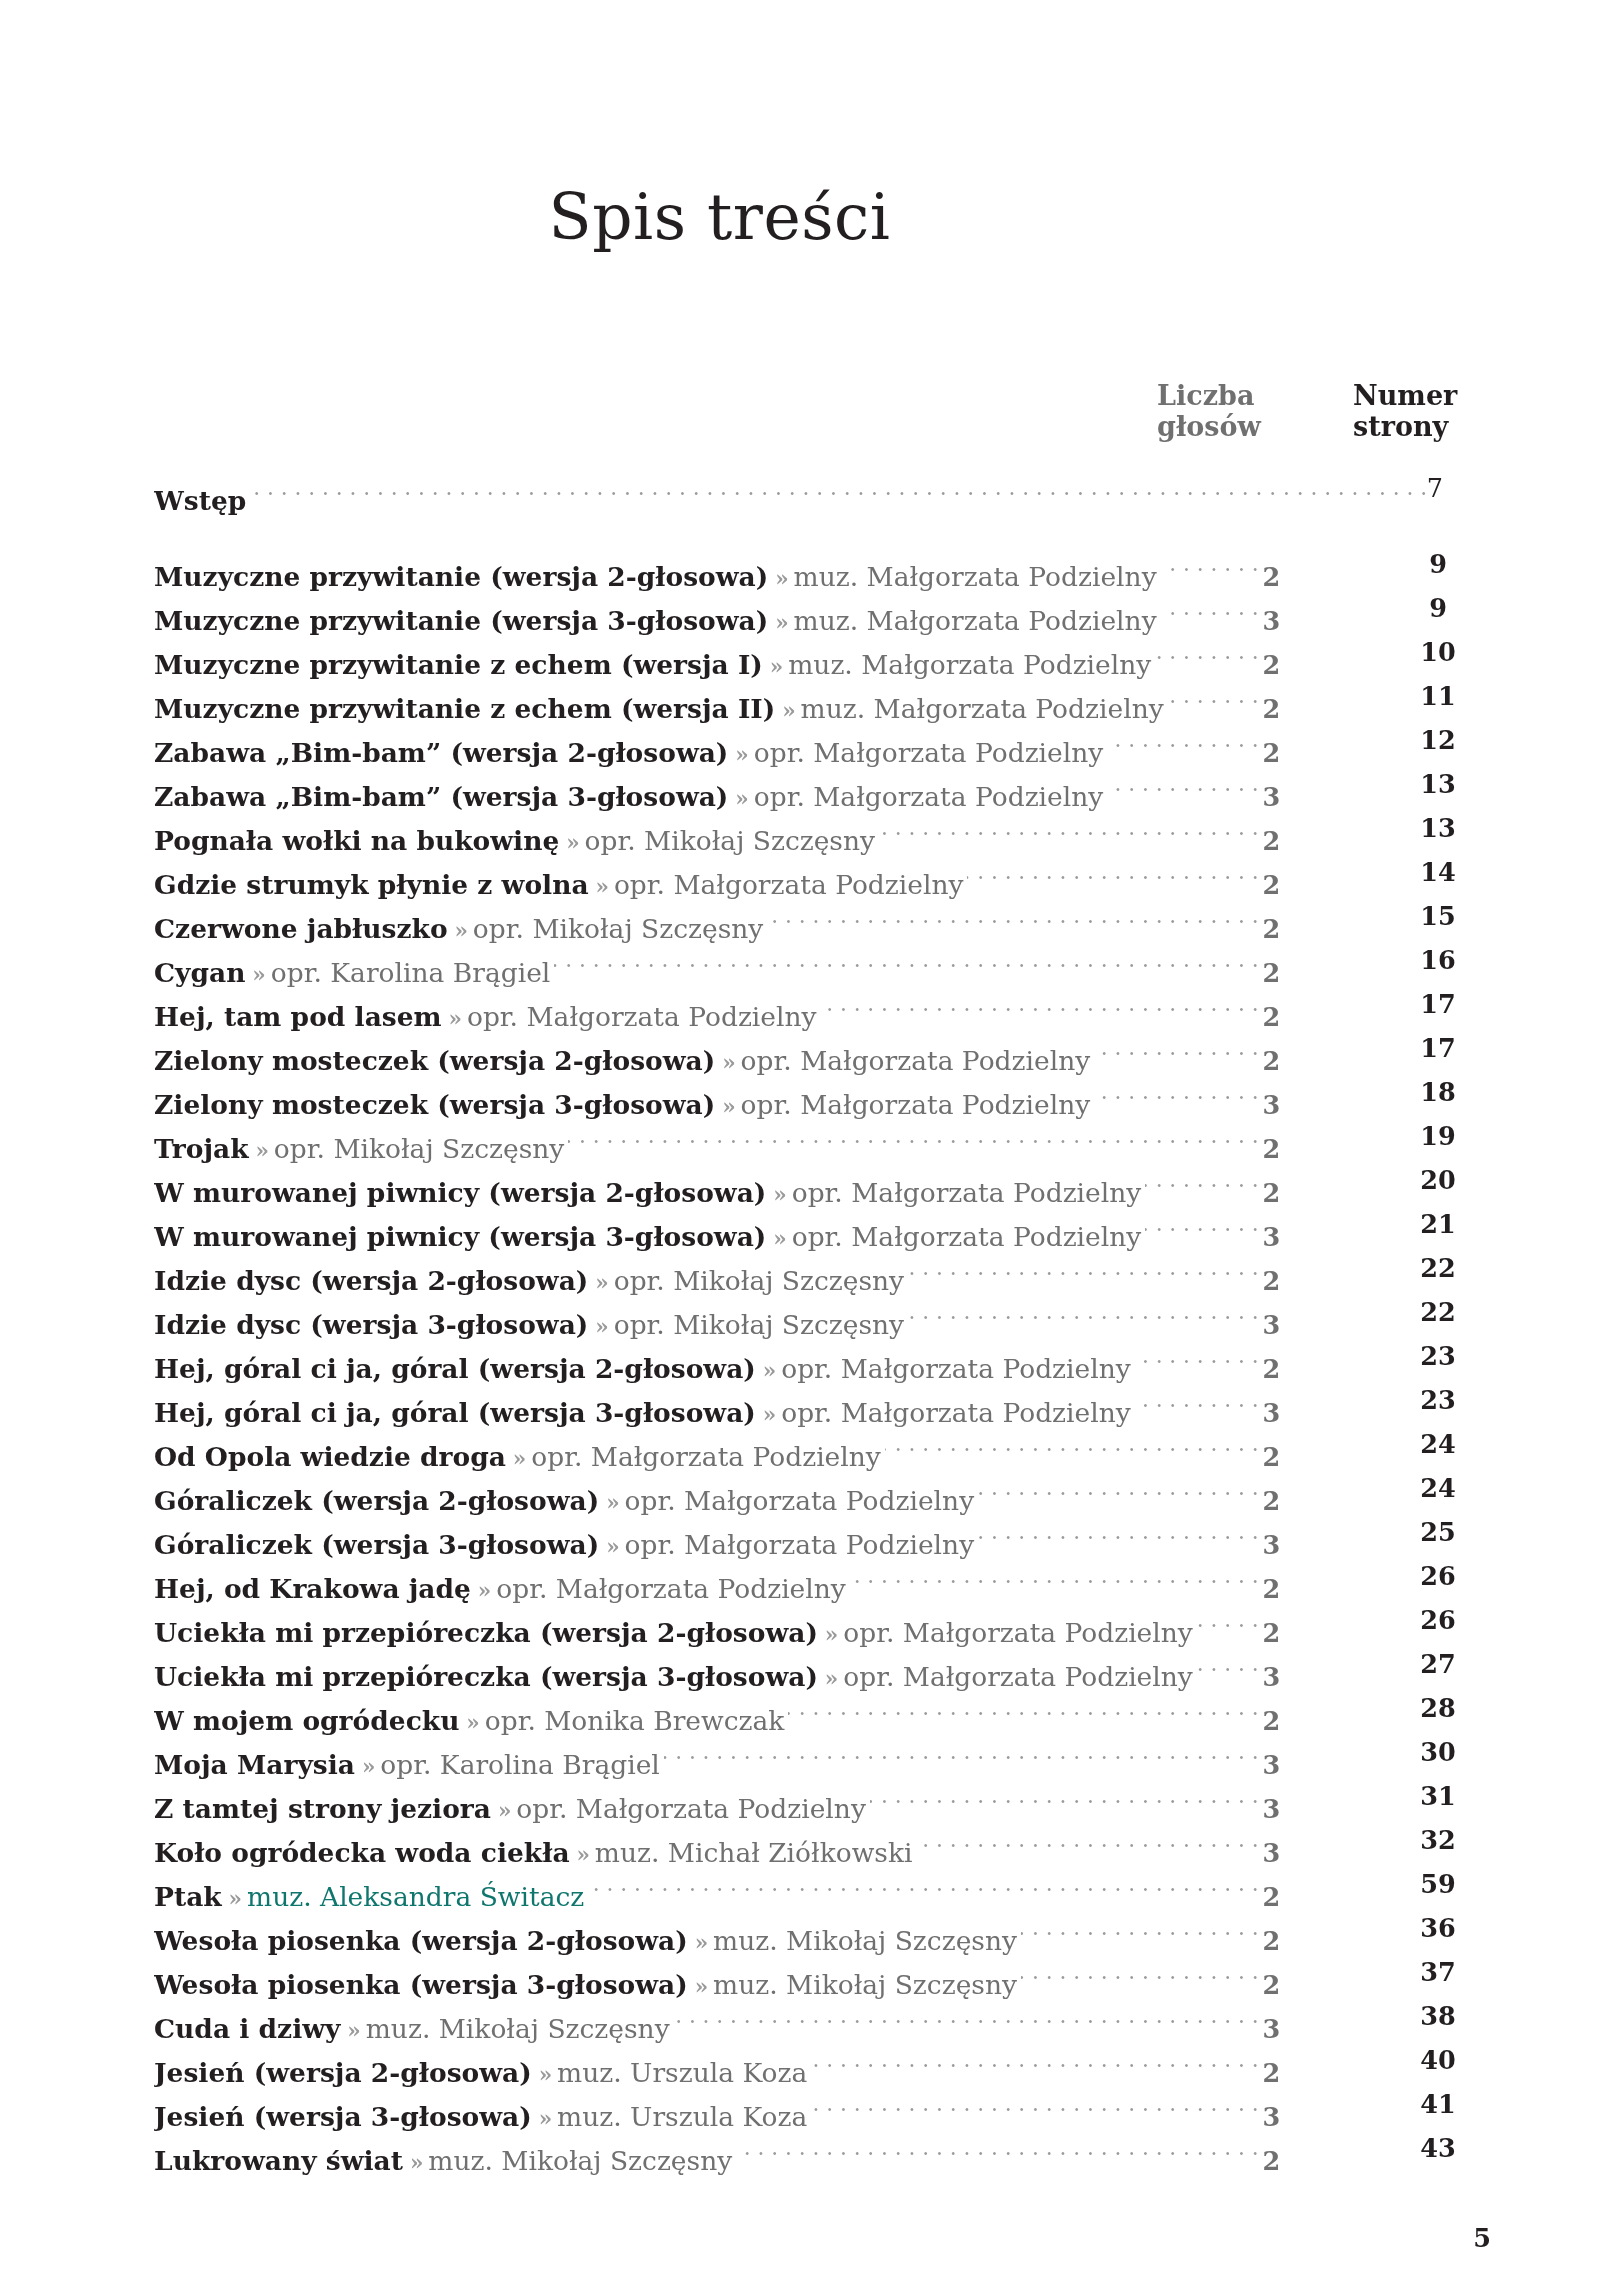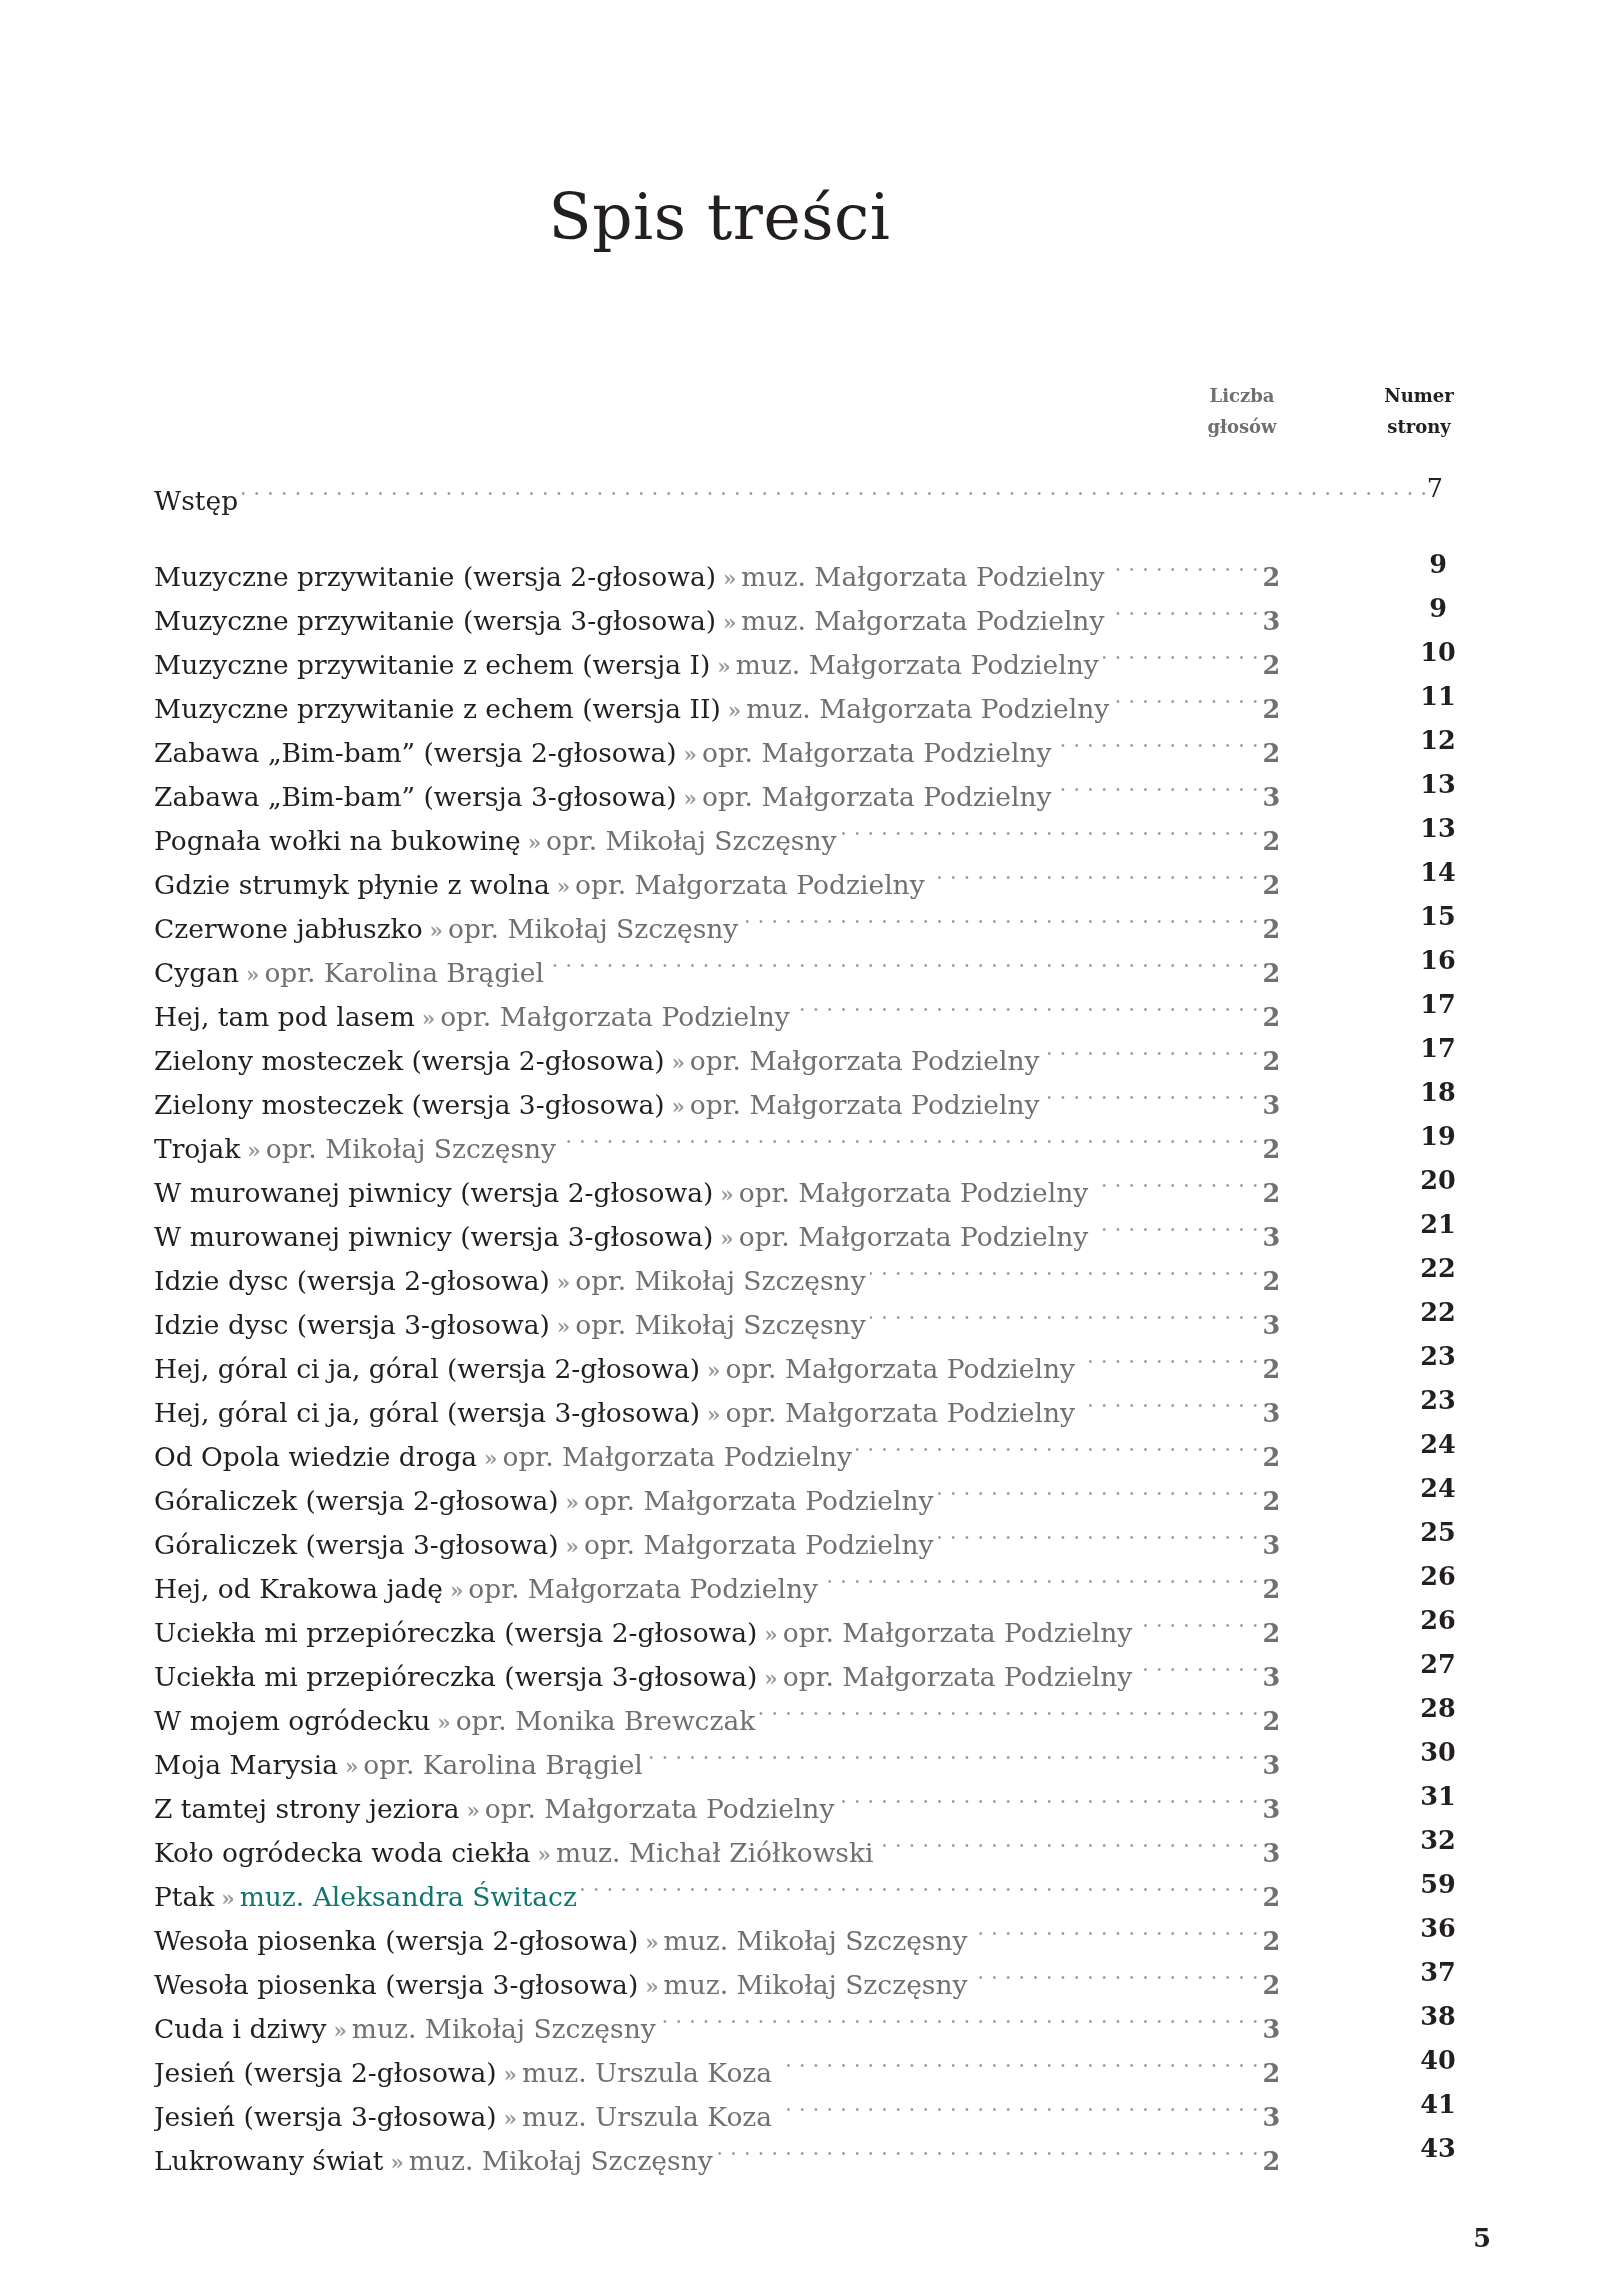--- a/index.html
+++ b/index.html
@@ -24,23 +24,23 @@
       font-size: 63px;
       font-weight: normal;
       letter-spacing: 0.5px;
       color: #231f20;
       margin: 0;
     }
     .col-head {
       position: absolute;
       top: 380px;
       font-weight: bold;
-      font-size: 18px;
+      font-size: 27px;
       line-height: 31px;
-      text-align: center;
+      text-align: left;
     }
     .col-head.voices {
       right: 1621px;
       left: 1157px;
       width: 170px;
       color: #707070;
     }
     .col-head.page {
       left: 1353px;
       width: 132px;
@@ -69,20 +69,21 @@
       align-items: baseline;
       width: 1132px;
       overflow: hidden;
     }
     .row.intro .lead {
       width: 1277px;
     }
     .song-title {
       color: #231f20;
       flex: none;
+      font-weight: bold;
     }
     .sep {
       color: #9a9a9a;
       font-weight: bold;
       font-size: 21.6px;
       margin: 0 7.8px 0 6.9px;
       flex: none;
       letter-spacing: -2.9px;
     }
     .author {

